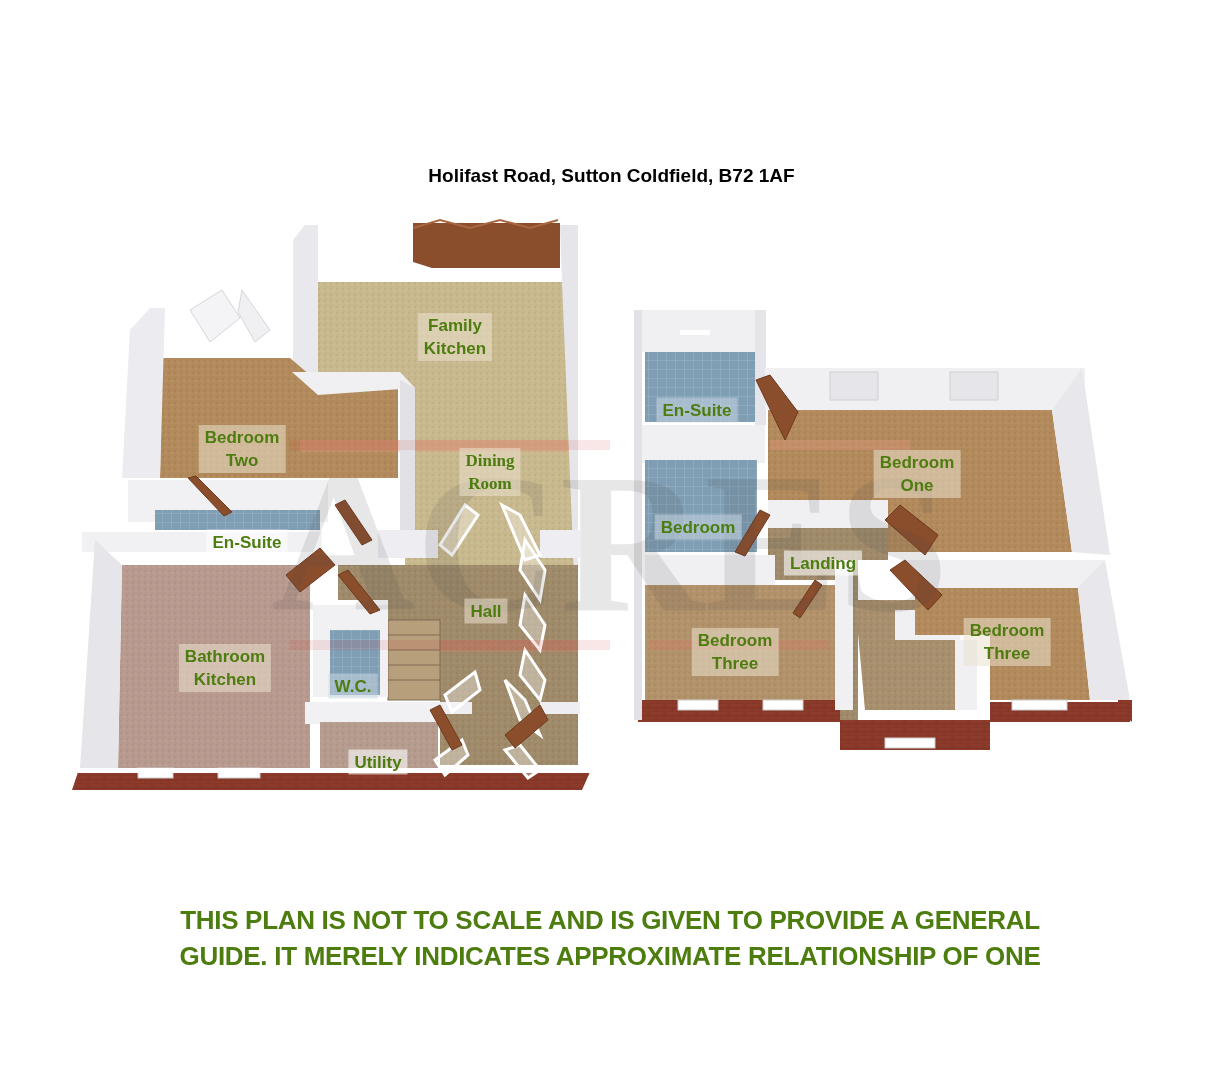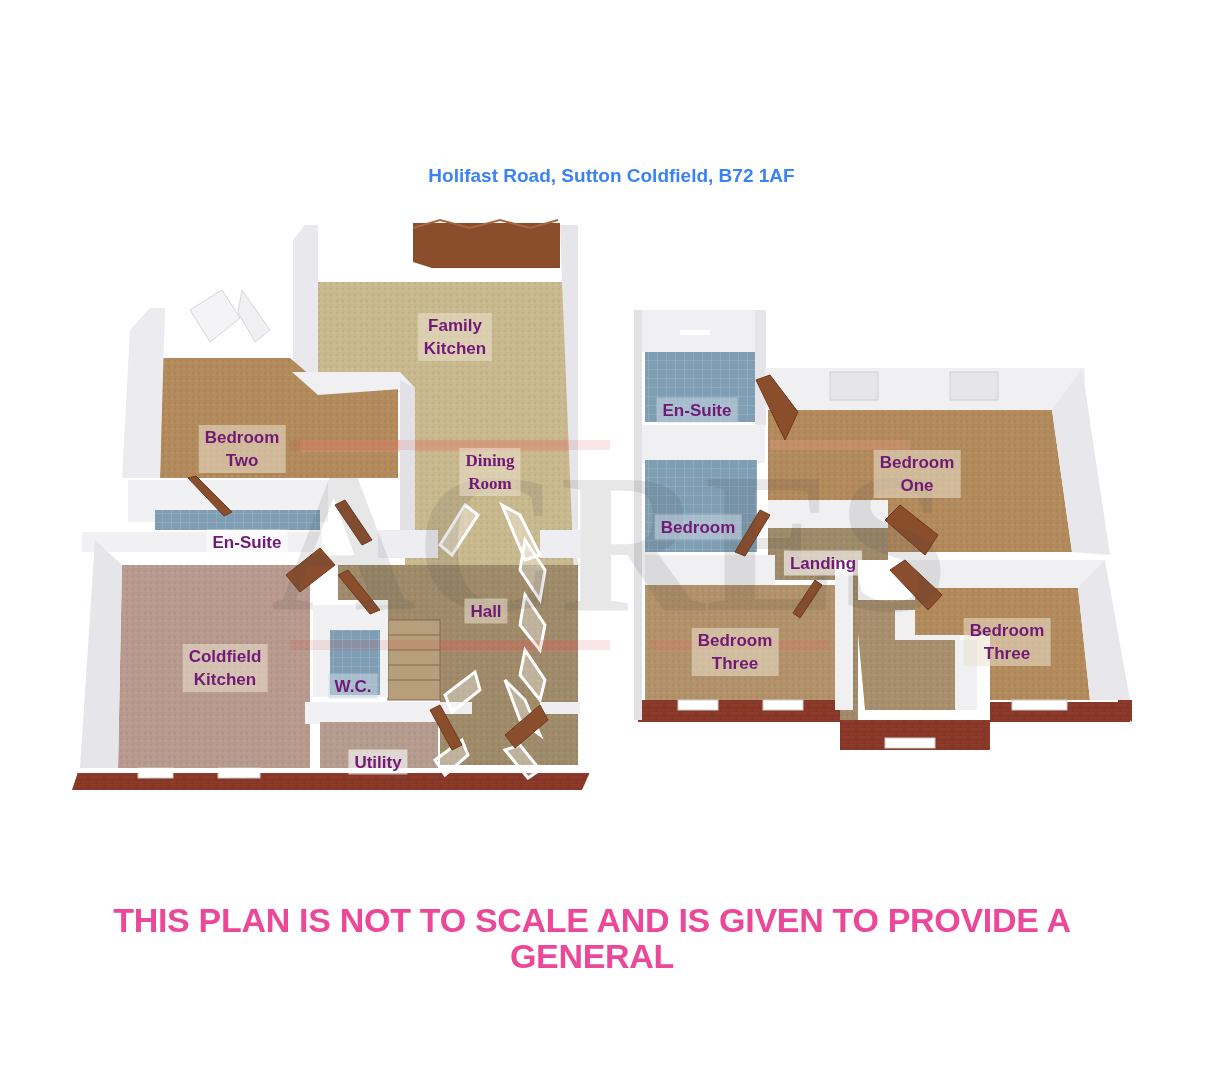--- a/index.html
+++ b/index.html
@@ -1,20 +1,20 @@
 <!DOCTYPE html>
 <html><head>
   <meta charset="utf-8">
   <style>
     html, body { margin: 0; padding: 0; background: #ffffff; }
     body { width: 1223px; height: 1080px; position: relative; overflow: hidden; font-family: "Liberation Sans", sans-serif; }
-    .title { position: absolute; left: 0; width: 1223px; top: 165px; text-align: center; font-size: 19px; font-weight: bold; color: #3b82f6; }
-    .disclaimer { position: absolute; left: 102px; width: 980px; top: 902px; text-align: center; font-size: 34px; font-weight: bold; line-height: 36px; color: #ec4899; letter-spacing: -0.3px; }
+    .title { position: absolute; left: 0; width: 1223px; top: 165px; text-align: center; font-size: 19px; font-weight: bold; color: #000000; }
+    .disclaimer { position: absolute; left: 120px; width: 980px; top: 902px; text-align: center; font-size: 26px; font-weight: bold; line-height: 36px; color: #4d7c0f; letter-spacing: -0.3px; }
     .plan { position: absolute; left: 0; top: 0; width: 1223px; height: 1080px; }
-    .lbl { position: absolute; font-size: 17px; font-weight: bold; color: #701a75; text-align: center; line-height: 23px; padding: 1px 6px; background: rgba(235,225,205,0.55); white-space: nowrap; transform: translate(-50%, -50%); }
+    .lbl { position: absolute; font-size: 17px; font-weight: bold; color: #4d7c0f; text-align: center; line-height: 23px; padding: 1px 6px; background: rgba(235,225,205,0.55); white-space: nowrap; transform: translate(-50%, -50%); }
     .lbl span { display: block; }
     .lbl.blue { background: rgba(200,215,225,0.55); }
     .lbl.plain { background: rgba(255,255,255,0.6); }
   </style>
 </head>
 <body>
 
 <div class="title">Holifast Road, Sutton Coldfield, B72 1AF</div>
 
 <svg class="plan" viewBox="0 0 1223 1080" xmlns="http://www.w3.org/2000/svg">
@@ -198,21 +198,21 @@
   <span>Room</span>
 </div>
 <div class="lbl" style="left:242px; top:449px;">
   <span>Bedroom</span>
   <span>Two</span>
 </div>
 <div class="lbl plain" style="left:247px; top:542px;">
   <span>En-Suite</span>
 </div>
 <div class="lbl" style="left:225px; top:668px;">
-  <span>Coldfield</span>
+  <span>Bathroom</span>
   <span>Kitchen</span>
 </div>
 <div class="lbl" style="left:486px; top:611px;">
   <span>Hall</span>
 </div>
 <div class="lbl blue" style="left:353px; top:686px;">
   <span>W.C.</span>
 </div>
 <div class="lbl plain" style="left:378px; top:762px;">
   <span>Utility</span>
@@ -235,13 +235,14 @@
   <span>Bedroom</span>
   <span>Three</span>
 </div>
 <div class="lbl" style="left:1007px; top:642px;">
   <span>Bedroom</span>
   <span>Three</span>
 </div>
 
 <div class="disclaimer">
   <div>THIS PLAN IS NOT TO SCALE AND IS GIVEN TO PROVIDE A GENERAL</div>
+  <div>GUIDE. IT MERELY INDICATES APPROXIMATE RELATIONSHIP OF ONE</div>
 </div>
 
 </body></html>

